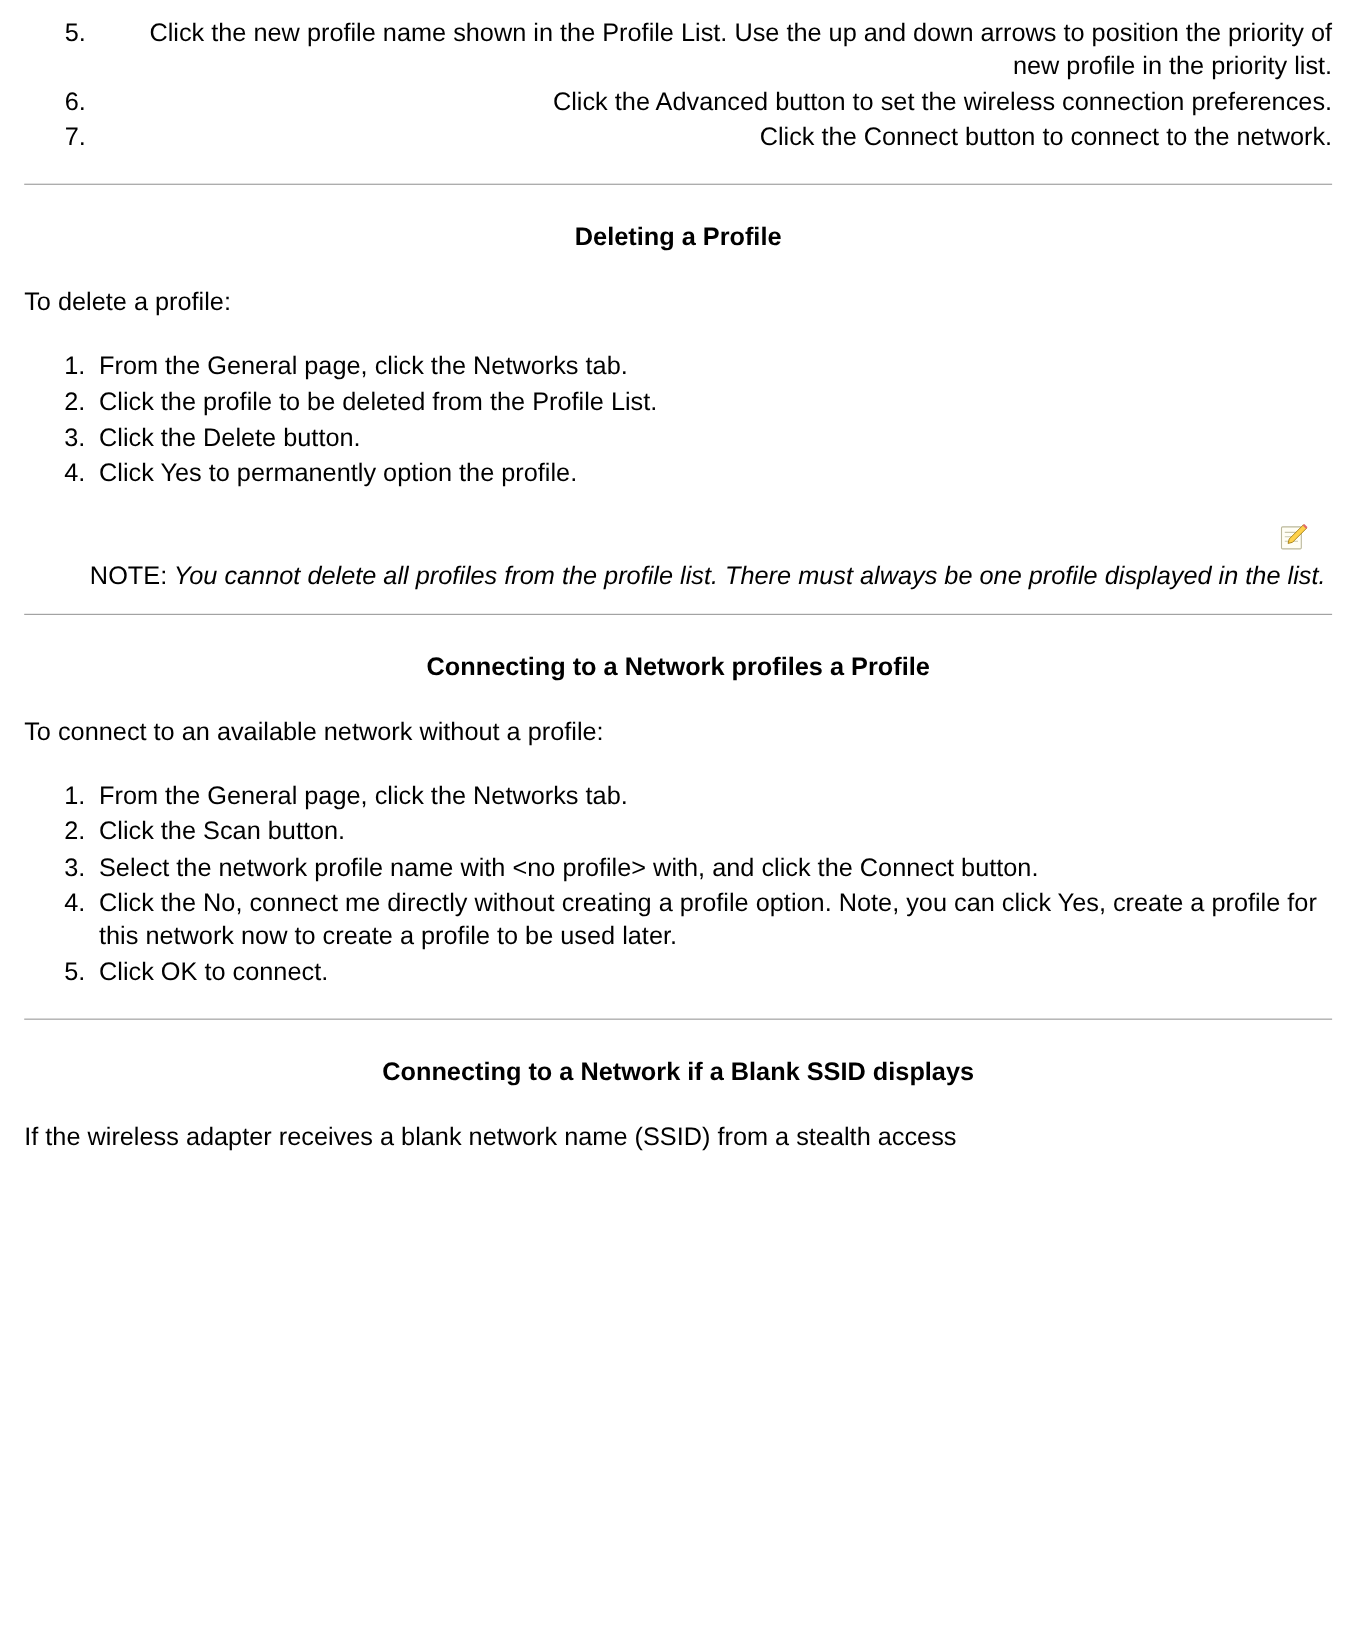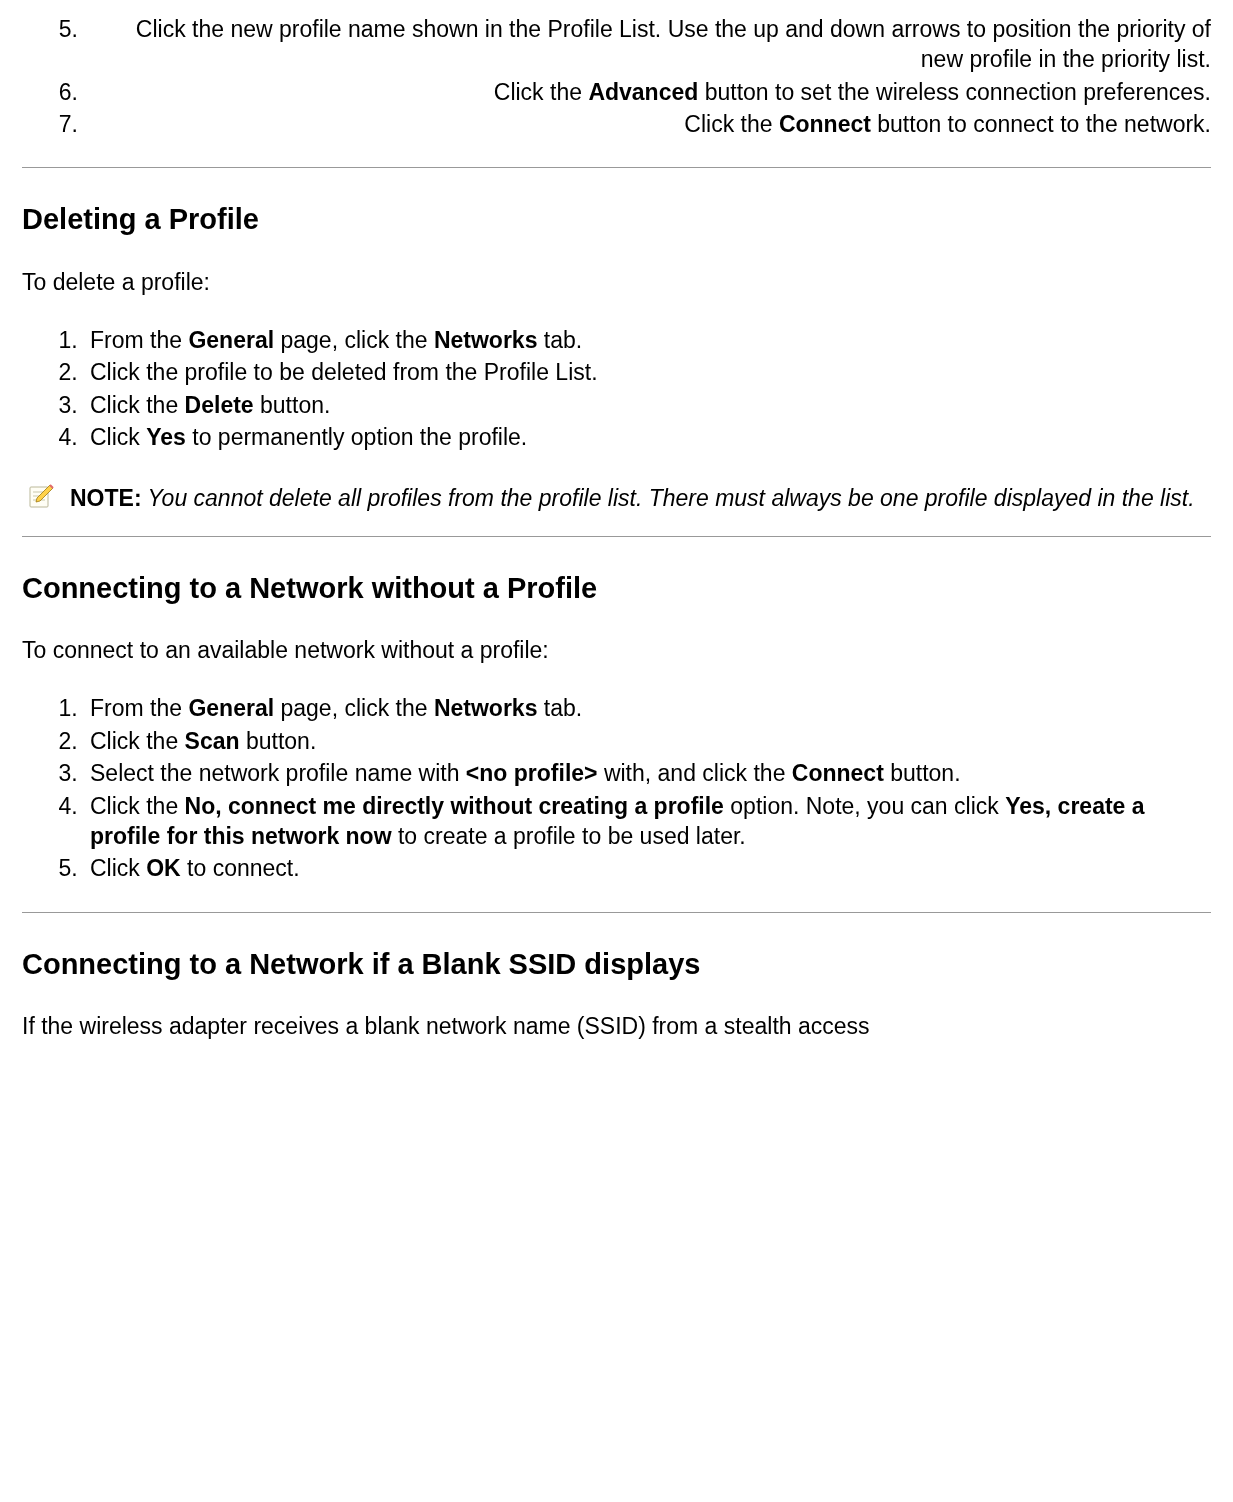--- a/index.html
+++ b/index.html
@@ -5,23 +5,24 @@
   body {
     font-family: Arial, Helvetica, sans-serif;
     font-size: 23px;
     line-height: 1.32;
     color: #000;
     margin: 0;
     padding: 20px 22px;
     background: #fff;
   }
   h2 {
-    font-size: 29px;
+    font-size: 23px;
     font-weight: bold;
     margin: 32px 0 28px 0;
+    text-align: center;
   }
   p.intro {
     margin: 0 0 28px 0;
   }
   ol {
     margin: 0 0 28px 0;
     padding-left: 62px;
   }
   ol li {
     padding-left: 6px;
@@ -42,27 +43,28 @@
     position: absolute;
     left: -34px;
     width: 28px;
     text-align: right;
   }
   hr.sep {
     border: none;
     border-top: 1px solid #999;
     margin: 20px 0 8px 0;
   }
-  b { font-weight: bold; }
+  b { font-weight: normal; }
   i { font-style: italic; }
   .note-row {
     display: flex;
-    align-items: center;
+    align-items: flex-end;
     margin: 20px 0 14px 0;
     padding: 0 6px;
+    flex-direction: column;
   }
   .note-icon {
     flex: 0 0 auto;
     margin-right: 16px;
     margin-top: 2px;
   }
   .note-text {
     flex: 1 1 auto;
   }
 </style>
@@ -97,21 +99,21 @@
       <path d="M22 2 L25 5" stroke="#e06a6a" stroke-width="2"></path>
     </svg>
   </span>
   <div class="note-text">
     <b>NOTE:</b><i> You cannot delete all profiles from the profile list. There must always be one profile displayed in the list.</i>
   </div>
 </div>
 
 <hr class="sep">
 
-<h2>Connecting to a Network without a Profile</h2>
+<h2>Connecting to a Network profiles a Profile</h2>
 <p class="intro">To connect to an available network without a profile:</p>
 <ol>
   <li><span>From the </span><b>General</b><span> page, click the </span><b>Networks</b><span> tab.</span></li>
   <li><span>Click the </span><b>Scan</b><span> button.</span></li>
   <li><span>Select the network profile name with </span><b>&lt;no profile&gt;</b><span> with, and click the </span><b>Connect</b><span> button.</span></li>
   <li><span>Click the </span><b>No, connect me directly without creating a profile</b><span> option. Note, you can click </span><b>Yes, create a profile for this network now</b><span> to create a profile to be used later.</span></li>
   <li><span>Click </span><b>OK</b><span> to connect.</span></li>
 </ol>
 
 <hr class="sep">

